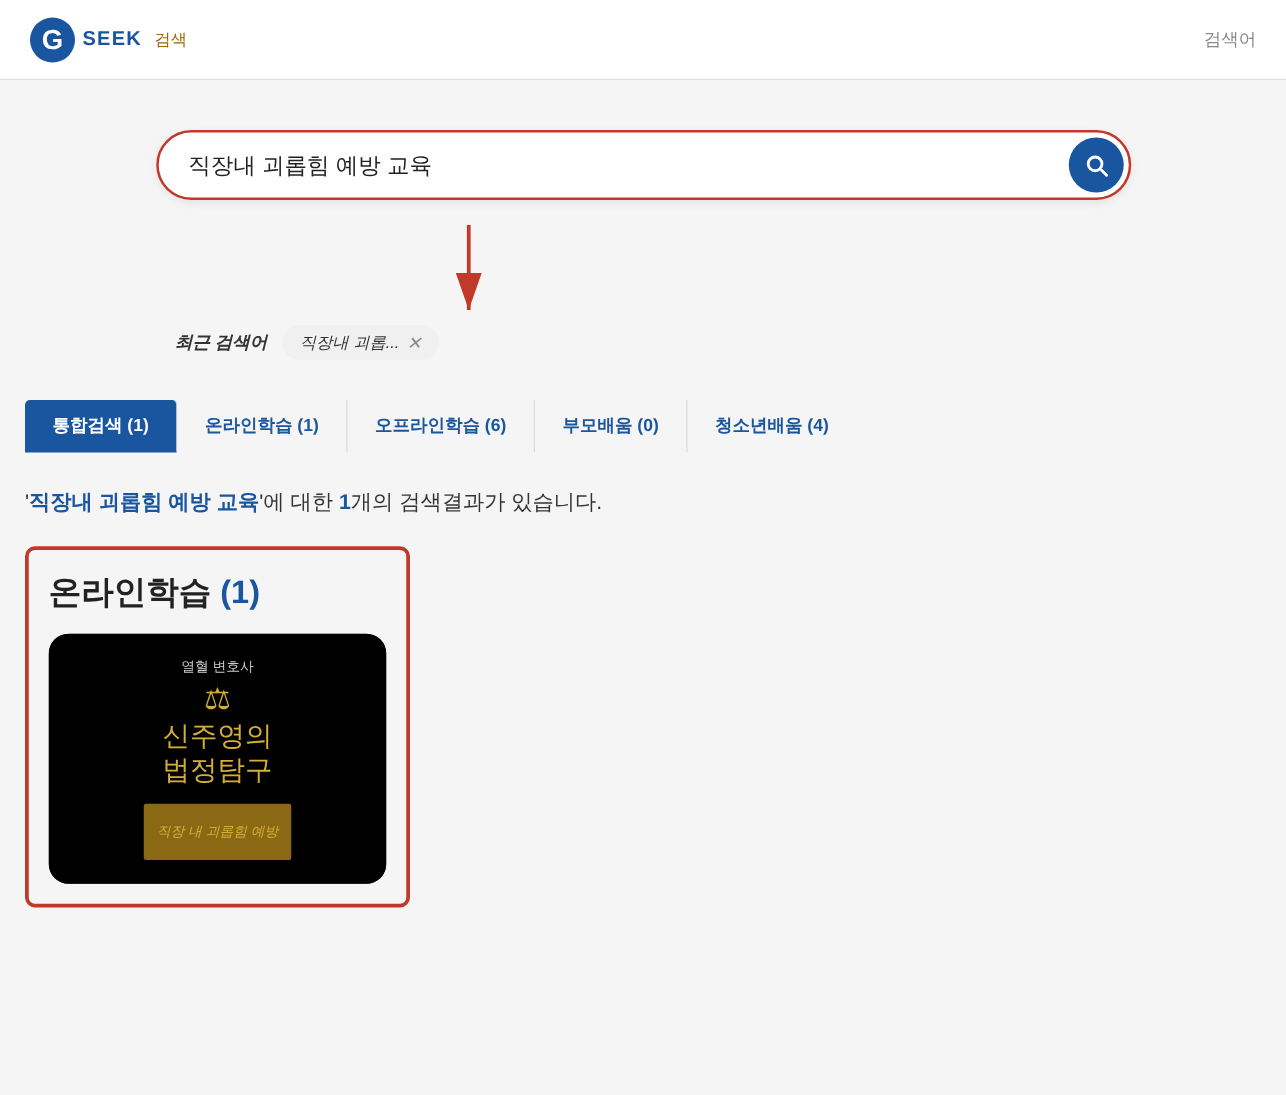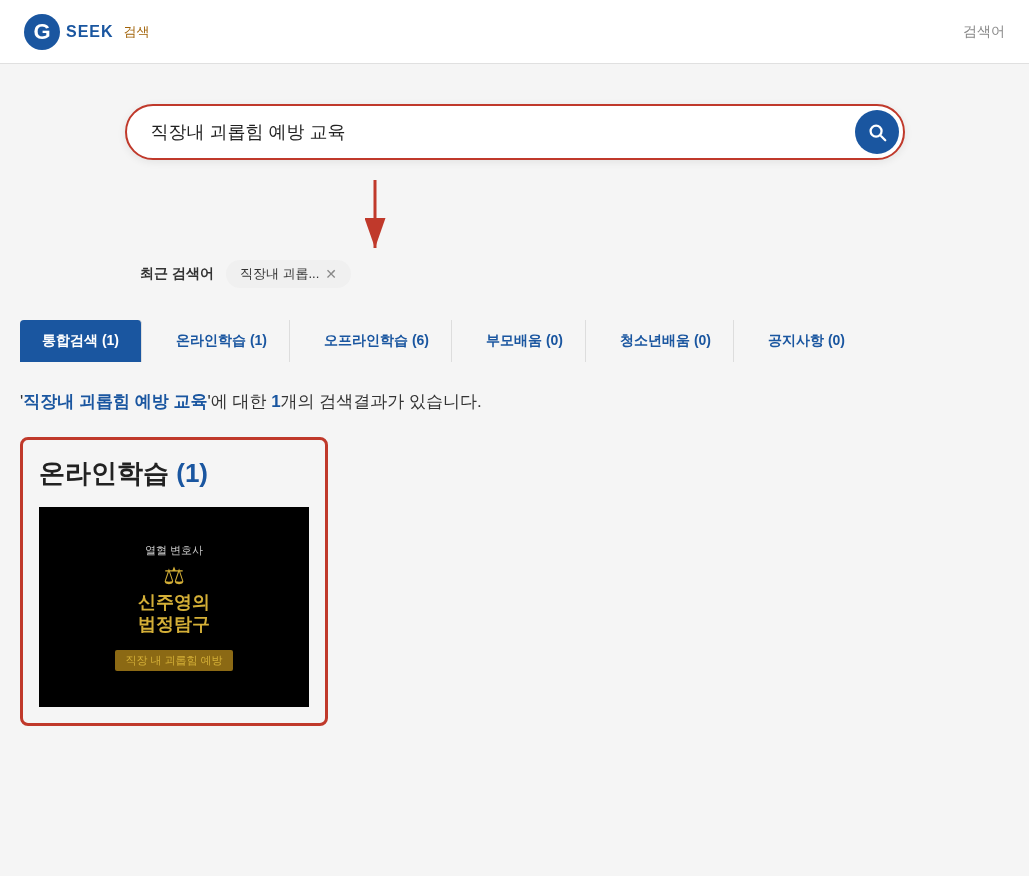--- a/index.html
+++ b/index.html
@@ -98,20 +98,21 @@
       height: 22px;
       fill: white;
     }
     
     .recent-searches {
       display: flex;
       align-items: center;
       gap: 12px;
       margin-bottom: 32px;
       padding-left: 120px;
+      font-style: italic;
     }
     .recent-label {
       font-size: 14px;
       color: #333;
       font-weight: 600;
     }
     .recent-tag {
       display: flex;
       align-items: center;
       gap: 6px;
@@ -127,21 +128,21 @@
       color: #888;
       cursor: pointer;
       line-height: 1;
     }
     
     .tabs {
       display: flex;
       align-items: flex-start;
       border-bottom: none;
       margin-bottom: 28px;
-      gap: 12px;
+      gap: 0;
     }
     .tab {
       padding: 12px 22px;
       font-size: 14px;
       font-weight: 600;
       cursor: pointer;
       border: none;
       background: transparent;
       color: #1a56a0;
       white-space: nowrap;
@@ -177,21 +178,21 @@
       color: #222;
       margin-bottom: 16px;
     }
     .section-title .count {
       color: #1a56a0;
     }
     
     .course-card {
       width: 270px;
       background: black;
-      border-radius: 0;
+      border-radius: 16px;
       overflow: hidden;
       cursor: pointer;
     }
     .course-card-inner {
       width: 100%;
       height: 200px;
       background: #000;
       display: flex;
       align-items: center;
       justify-content: center;
@@ -199,35 +200,36 @@
       padding: 16px;
       position: relative;
     }
     .card-title-kr {
       font-size: 11px;
       color: #ccc;
       text-align: center;
       margin-bottom: 4px;
     }
     .card-main-title {
-      font-size: 18px;
-      font-weight: 700;
+      font-size: 22px;
+      font-weight: 400;
       color: #d4af37;
       text-align: center;
       line-height: 1.2;
       text-shadow: 1px 1px 3px rgba(0,0,0,0.8);
     }
     .card-sub-title {
       font-size: 11px;
       color: #d4af37;
       background: #8b6914;
-      padding: 3px 10px;
+      padding: 15px 10px;
       border-radius: 2px;
       margin-top: 14px;
       text-align: center;
+      font-style: italic;
     }
     .card-icon {
       color: #d4af37;
       font-size: 24px;
       margin-bottom: 2px;
     }
     
     .annotation-container {
       position: relative;
     }
@@ -292,22 +294,21 @@
       <span class="recent-tag-close">✕</span>
     </div>
   </div>
 
   
   <div class="tabs">
     <button class="tab active">통합검색 (1)</button>
     <button class="tab">온라인학습 (1)</button>
     <button class="tab">오프라인학습 (6)</button>
     <button class="tab">부모배움 (0)</button>
-    <button class="tab">청소년배움 (0)</button>
-    <button class="tab">공지사항 (0)</button>
+    <button class="tab">청소년배움 (4)</button>
   </div>
 
   
   <p class="result-summary">
     <span>'</span><span class="keyword">직장내 괴롭힘 예방 교육</span><span>'에 대한 </span><span class="count">1</span><span>개의 검색결과가 있습니다.</span>
   </p>
 
   
   <div class="red-box-section">
     <div class="section-title">

